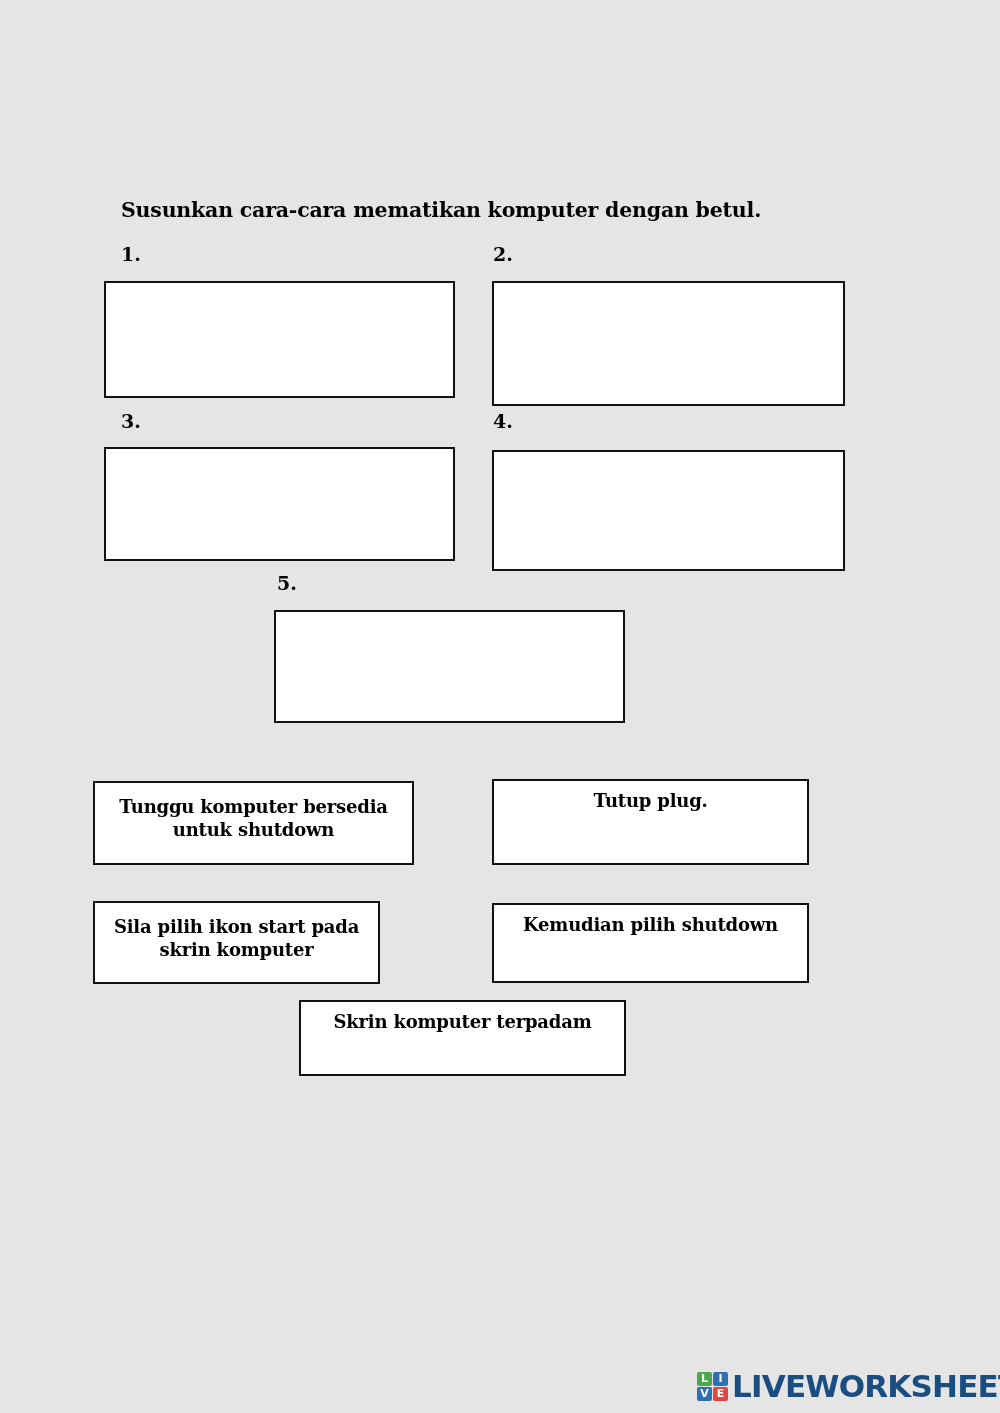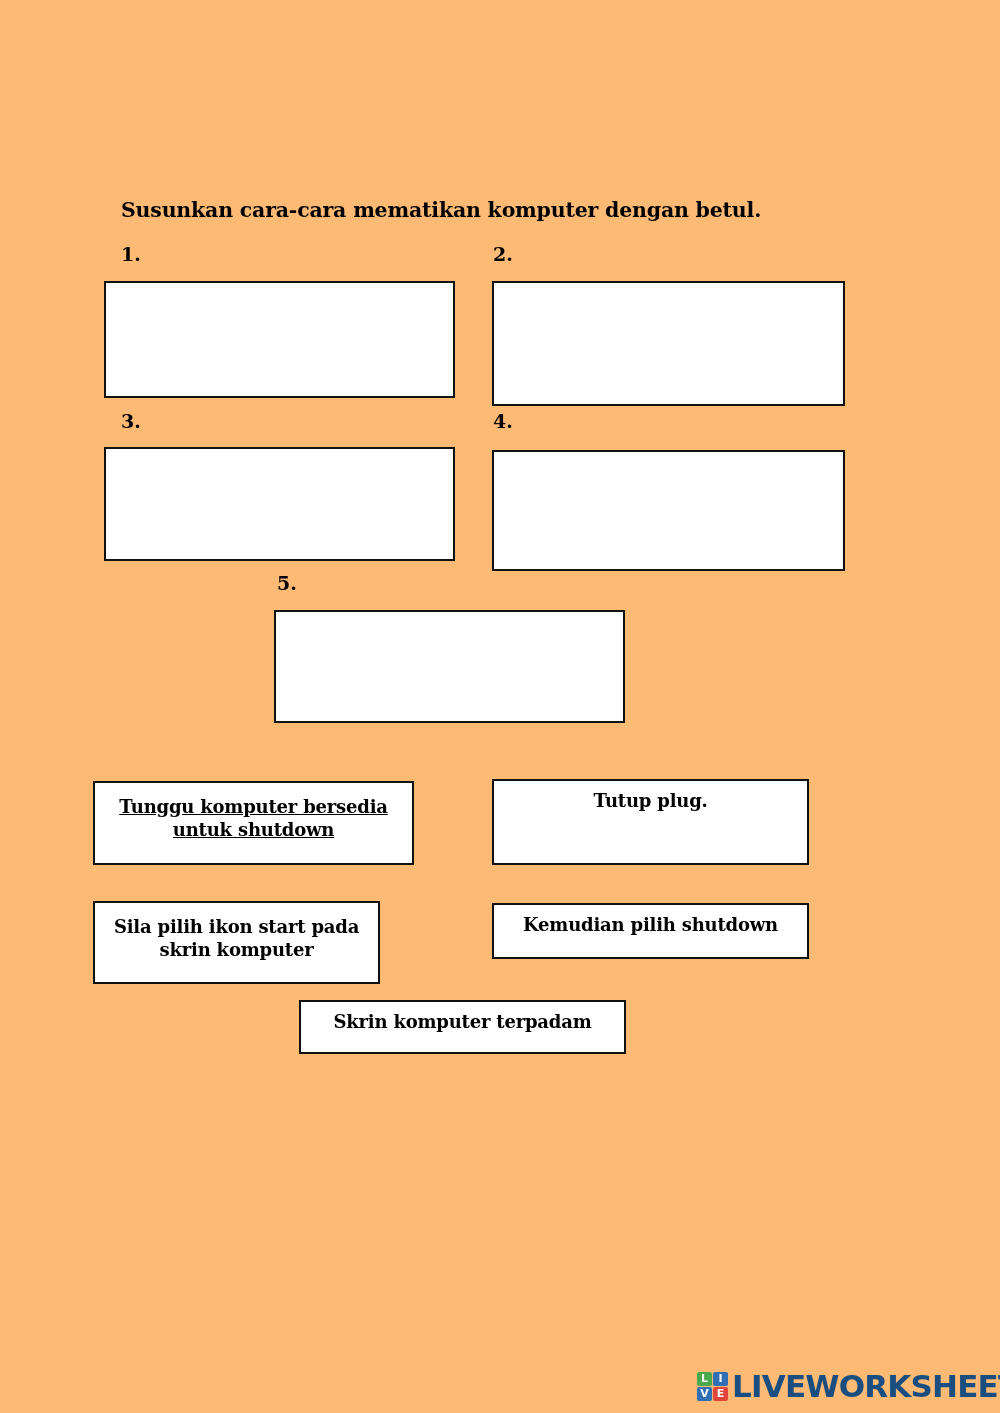--- a/index.html
+++ b/index.html
@@ -7,21 +7,21 @@
     padding: 0;
     background: #ffffff;
   }
   body {
     font-family: "Liberation Serif", "DejaVu Serif", serif;
   }
   .page {
     position: relative;
     width: 1000px;
     height: 1413px;
-    background: #fdba74;
+    background: #e5e5e5;
     overflow: hidden;
   }
 
   
   .worksheet-title {
     position: absolute;
     left: 121px;
     top: 198px;
     font-family: "DejaVu Serif", "Liberation Serif", serif;
     font-weight: bold;
@@ -126,39 +126,39 @@
   <div class="slot-number" style="left:121px; top:410px;">3.</div>
   <div class="slot-number" style="left:493px; top:410px;">4.</div>
   <div class="slot-number" style="left:277px; top:572px;">5.</div>
 
   <div class="drop-box" style="left:104px; top:281px; width:351px; height:117px;"></div>
   <div class="drop-box" style="left:492px; top:281px; width:353px; height:125px;"></div>
   <div class="drop-box" style="left:104px; top:447px; width:351px; height:114px;"></div>
   <div class="drop-box" style="left:492px; top:450px; width:353px; height:121px;"></div>
   <div class="drop-box" style="left:274px; top:610px; width:351px; height:113px;"></div>
 
-  <div class="answer-card" style="left:93px; top:781px; width:321px; height:84px;text-decoration:underline;">
+  <div class="answer-card" style="left:93px; top:781px; width:321px; height:84px;">
     <span class="card-text">Tunggu komputer bersedia
 untuk shutdown</span>
   </div>
 
   <div class="answer-card single" style="left:492px; top:779px; width:317px; height:86px;">
     <span class="card-text">Tutup plug.</span>
   </div>
 
   <div class="answer-card" style="left:93px; top:901px; width:287px; height:83px;">
     <span class="card-text">Sila pilih ikon start pada
 skrin komputer</span>
   </div>
 
-  <div class="answer-card single" style="left:492px; top:903px; width:317px; height:56px;">
+  <div class="answer-card single" style="left:492px; top:903px; width:317px; height:80px;">
     <span class="card-text">Kemudian pilih shutdown</span>
   </div>
 
-  <div class="answer-card single" style="left:299px; top:1000px; width:327px; height:54px;">
+  <div class="answer-card single" style="left:299px; top:1000px; width:327px; height:76px;">
     <span class="card-text">Skrin komputer terpadam</span>
   </div>
 
   <div class="lw-logo">
     <div class="lw-tiles">
       <span class="lw-tile t0">L</span>
       <span class="lw-tile t1">I</span>
       <span class="lw-tile t1">V</span>
       <span class="lw-tile t3">E</span>
     </div>

